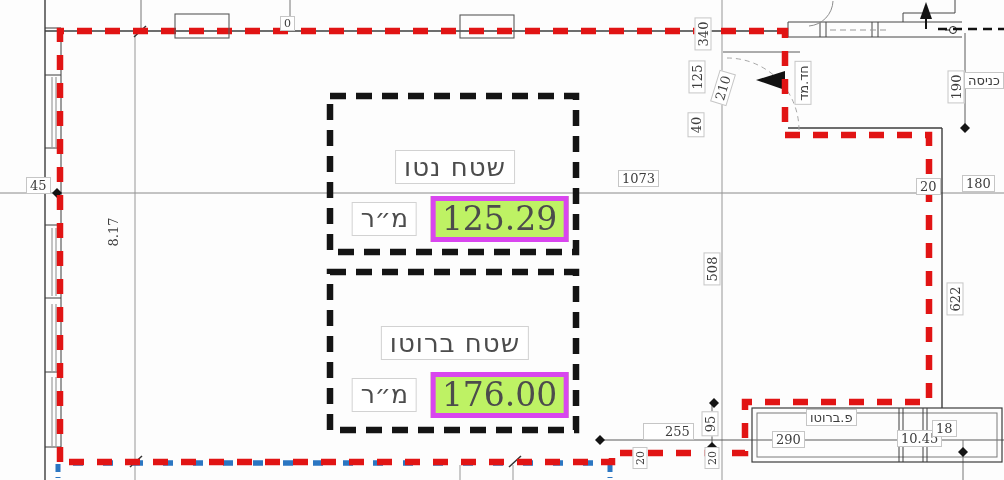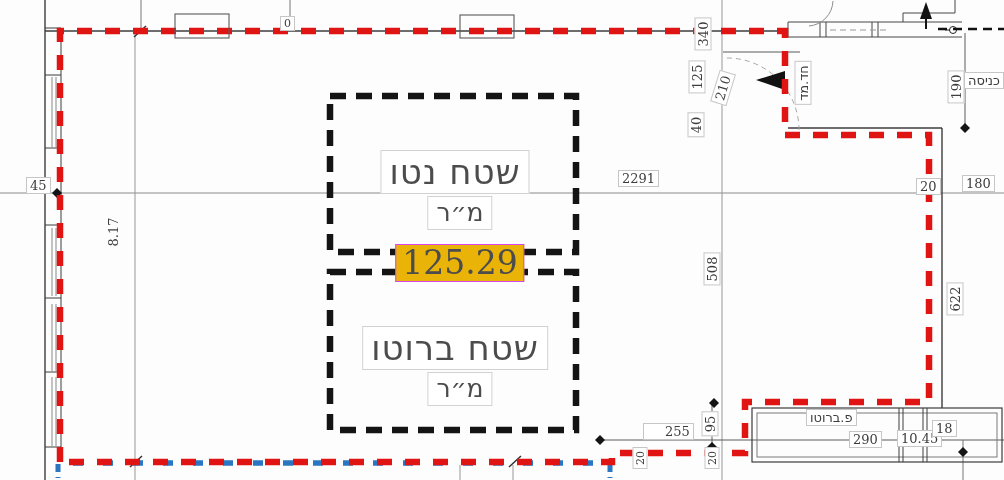--- a/index.html
+++ b/index.html
@@ -14,31 +14,31 @@
     font-family:"DejaVu Serif", serif; font-size:13px; color:#3d3d3d;
     background:#fff; border:1px solid #c6c6c6; padding:1px 3px;
   }
   .heb { font-family:"DejaVu Sans", sans-serif; }
   .rot  { transform:translate(-50%,-50%) rotate(-90deg); }
   .rot73{ transform:translate(-50%,-50%) rotate(-73deg); }
   .noborder { border:none; background:transparent; }
   .small { font-size:11px; }
   .area-title {
     position:absolute; transform:translateX(-50%);
-    font-size:34px; color:#4c4c4c; letter-spacing:1px;
+    font-size:26px; color:#4c4c4c; letter-spacing:1px;
     background:#fff; border:1px solid #d2d2d2; padding:1px 8px;
     font-family:"DejaVu Sans", sans-serif;
   }
   .area-row {
     position:absolute; transform:translateX(-50%);
-    display:flex; flex-direction:column; gap:14px; align-items:center;
+    display:flex; flex-direction:row; gap:14px; align-items:center;
   }
   .area-num {
     font-family:"DejaVu Serif", serif; font-size:33px; color:#4c4c4c;
-    background:#eab308; border:1px solid #d946ef; padding:0 6px; line-height:1.1;
+    background:#bef264; border:5px solid #d946ef; padding:0 6px; line-height:1.1;
   }
   .area-unit {
     font-family:"DejaVu Sans", sans-serif; font-size:25px; color:#4c4c4c;
     background:#fff; border:1px solid #d2d2d2; padding:2px 8px; line-height:1.1;
   }
 </style>
 </head>
 <body>
 
 <div id="canvas">
@@ -127,28 +127,29 @@
 
   <div class="area-title" style="left:455px; top:150px;">שטח נטו</div>
   <div class="area-row" style="left:460px; top:196px;">
     <span class="area-unit">מ״ר</span>
     <span class="area-num">125.29</span>
   </div>
 
   <div class="area-title" style="left:455px; top:326px;">שטח ברוטו</div>
   <div class="area-row" style="left:460px; top:372px;">
     <span class="area-unit">מ״ר</span>
+    <span class="area-num">176.00</span>
   </div>
 
   <div class="lbl" style="left:26px;  top:177px;">45</div>
-  <div class="lbl" style="left:618px; top:170px;">2291</div>
+  <div class="lbl" style="left:618px; top:170px;">1073</div>
   <div class="lbl" style="left:916px; top:178px;">20</div>
   <div class="lbl" style="left:962px; top:175px;">180</div>
   <div class="lbl" style="left:643px; top:423px;padding-left:21px;">255</div>
-  <div class="lbl" style="left:849px; top:431px;">290</div>
+  <div class="lbl" style="left:772px; top:431px;">290</div>
   <div class="lbl" style="left:897px; top:430px;">10.45</div>
   <div class="lbl" style="left:932px; top:420px;">18</div>
   <div class="lbl small" style="left:280px; top:16px;">0</div>
 
   <div class="lbl rot noborder" style="left:113px; top:232px;">8.17</div>
   <div class="lbl rot" style="left:703px; top:34px;">340</div>
   <div class="lbl rot" style="left:697px; top:77px;">125</div>
   <div class="lbl rot" style="left:696px; top:125px;">40</div>
   <div class="lbl rot73" style="left:723px; top:88px;">210</div>
   <div class="lbl rot" style="left:712px; top:269px;">508</div>

